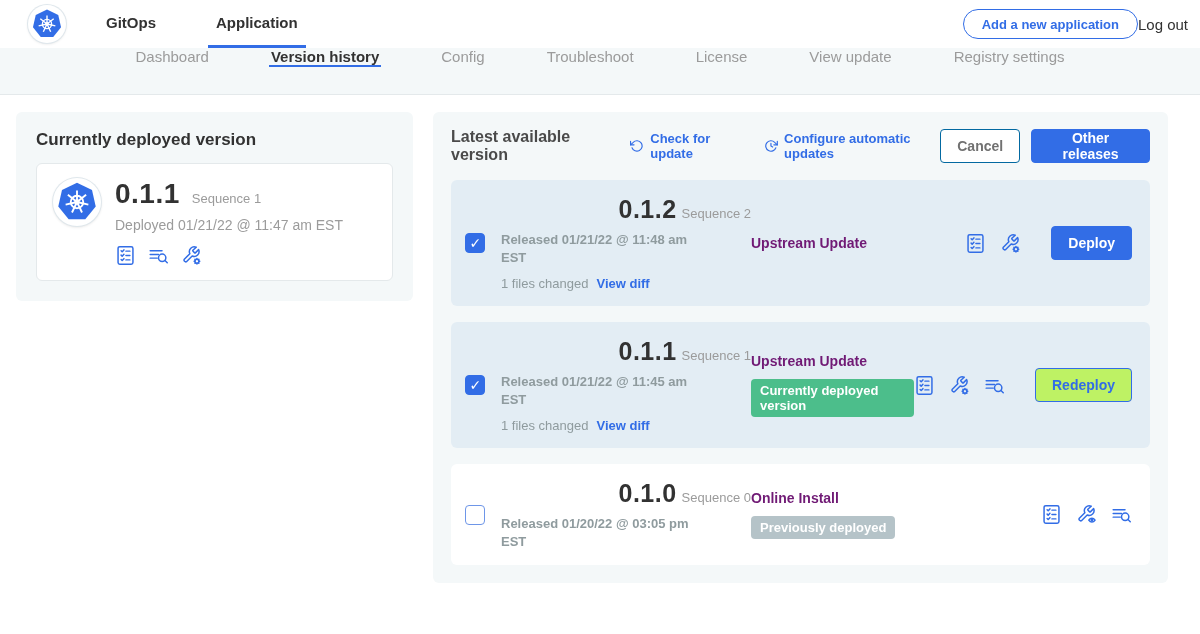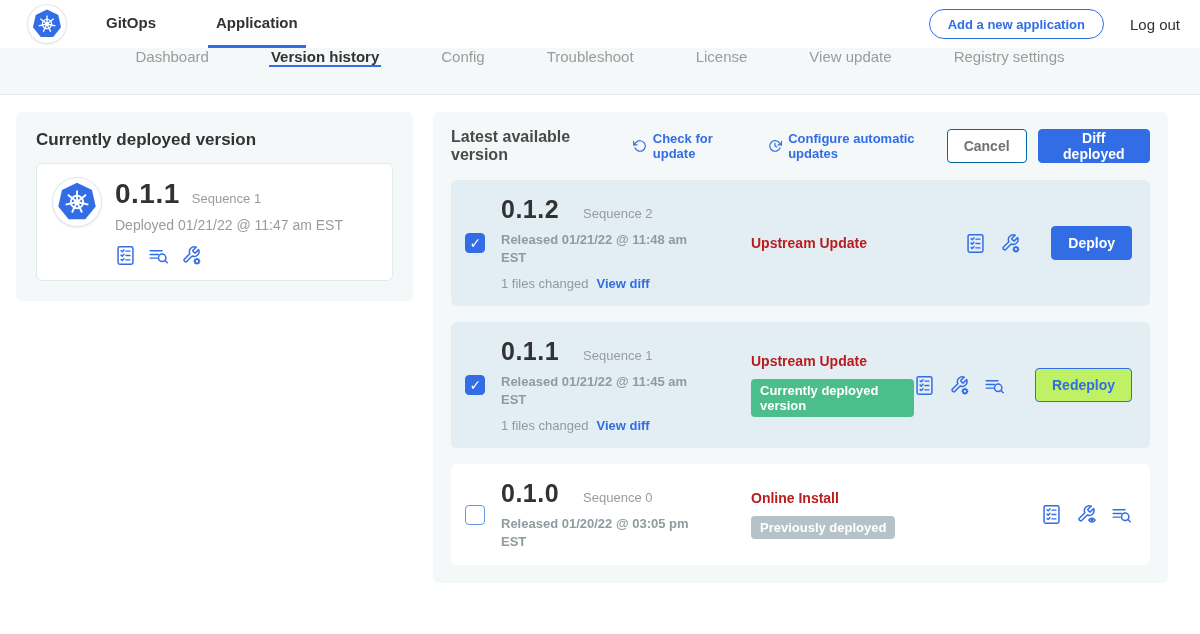--- a/index.html
+++ b/index.html
@@ -6,21 +6,21 @@
   html,body { width:1200px; height:634px; background:#fff; font-family:"Liberation Sans","DejaVu Sans",sans-serif; color:#323232; overflow:hidden; }
 
   
   .topnav { height:48px; background:#fff; display:flex; align-items:stretch; padding-left:28px; position:relative; }
   .logo-wrap { width:38px; height:38px; border-radius:50%; background:#fff; box-shadow:0 0 0 1px #dfe7ec, 0 1px 3px rgba(0,0,0,.12); display:flex; align-items:center; justify-content:center; align-self:center; margin-right:32px; }
   .heptagon { width:30px; height:30px; background:#326de6; clip-path:polygon(50% 2%, 87.5% 20%, 96.8% 61%, 70.8% 93%, 29.2% 93%, 3.2% 61%, 12.5% 20%); display:flex; align-items:center; justify-content:center; }
   .heptagon svg { width:22px; height:22px; }
   .topnav-tabs { display:flex; align-items:stretch; gap:44px; }
   .topnav-tab { display:flex; align-items:center; font-size:15px; font-weight:bold; color:#323232; cursor:pointer; border-bottom:3px solid transparent; padding:0 8px; }
   .topnav-tab.active { border-bottom-color:#326de6; }
-  .topnav-right { position:absolute; right:20px; top:0; height:48px; display:flex; align-items:center; gap:26px; }
+  .topnav-right { position:absolute; right:12px; top:0; height:48px; display:flex; align-items:center; }
   .add-app-btn { border:1px solid #326de6; color:#326de6; background:#fff; border-radius:16px; height:30px; padding:0 18px; font-size:13px; font-weight:bold; cursor:pointer; font-family:inherit; }
   .logout { font-size:15px; color:#323232; cursor:pointer; }
 
   
   .subnav { height:47px; background:#f4f8f9; border-bottom:1px solid #e4e9eb; display:flex; justify-content:center; align-items:flex-start; gap:58px; }
   .subnav-tab { display:flex; align-items:center; font-size:15px; color:#9b9b9b; cursor:pointer; border-bottom:2px solid transparent; padding:0 2px; }
   .subnav-tab.active { color:#323232; font-weight:bold; border-bottom-color:#326de6; }
 
   
   .main { display:flex; align-items:flex-start; gap:20px; padding:17px 32px 0 16px; }
@@ -50,28 +50,28 @@
   .btn-primary { background:#326de6; border:1px solid #326de6; color:#fff; }
   .btn-outline { background:#bef264; border:1px solid #326de6; color:#326de6; }
   .btn-primary.ml { margin-left:11px; }
 
   .version-row { border-radius:6px; background:#fff; margin-top:16px; padding:15px 18px 15px 14px; display:flex; align-items:center; }
   .version-row.selected { background:#e3edf4; }
   .checkbox { width:20px; height:20px; border-radius:4px; background:#fff; border:1px solid #6e96e8; flex:0 0 auto; margin-right:16px; cursor:pointer; position:relative; }
   .checkbox.checked { background:#326de6; border-color:#326de6; }
   .checkbox.checked::after { content:"✓"; position:absolute; left:3.5px; top:0.5px; color:#fff; font-size:14px; font-weight:bold; }
   .row-info { width:250px; flex:0 0 auto; }
-  .row-version-line { display:flex; align-items:baseline; gap:24px; }
+  .row-version-line { display:flex; align-items:baseline; gap:5px;justify-content:flex-end; }
   .row-version { font-size:25px; font-weight:bold; color:#323232; letter-spacing:.5px; }
   .row-seq { font-size:13px; color:#9b9b9b; }
   .row-released { font-size:13px; font-weight:bold; color:#8f9b9e; margin-top:7px; width:200px; line-height:1.35; }
   .row-files { font-size:13px; color:#8f9b9e; margin-top:10px; }
   .row-files .viewdiff { color:#326de6; font-weight:bold; cursor:pointer; margin-left:8px; }
   .row-mid { flex:1; }
-  .row-source { font-size:14px; font-weight:bold; color:#b91c1c; }
+  .row-source { font-size:14px; font-weight:bold; color:#701a75; }
   .badge { display:inline-block; margin-top:10px; font-size:13px; font-weight:bold; color:#fff; border-radius:4px; padding:4px 9px; }
   .badge.green { background:#4cbe8b; }
   .badge.gray { background:#b5c3c8; }
   .row-icons { display:flex; align-items:center; gap:14px; }
   .row-action { margin-left:16px; }
   .other-title { font-size:16px; color:#9b9b9b; margin-top:32px; }
 </style>
 </head>
 <body>
 
@@ -190,21 +190,21 @@
       <span class="rp-link">
         <svg viewBox="0 0 24 24" stroke="#326de6" stroke-width="2" fill="none" stroke-linecap="round" stroke-linejoin="round">
           <polyline points="23 4 23 10 17 10"></polyline>
             <path d="M20.5 15a9 9 0 1 1-2.1-9.4L23 10"></path>
           <polyline points="12 7.5 12 12 15 13.8"></polyline>
         </svg>
         <span>Configure automatic updates</span>
       </span>
       <span class="rp-spacer"></span>
       <button class="btn btn-plain">Cancel</button>
-      <button class="btn btn-primary ml">Diff deployed</button>
+      <button class="btn btn-primary ml">Other releases</button>
     </div>
 
     <div class="version-row selected">
       <div class="checkbox checked"></div>
       <div class="row-info">
         <div class="row-version-line">
           <span class="row-version">0.1.2</span>
           <span class="row-seq">Sequence 2</span>
         </div>
         <div class="row-released">Released 01/21/22 @ 11:48 am EST</div>

